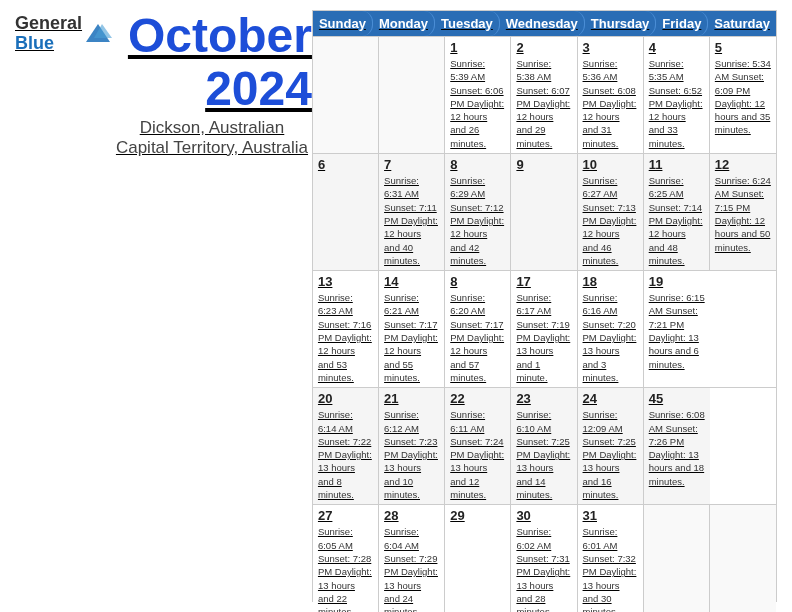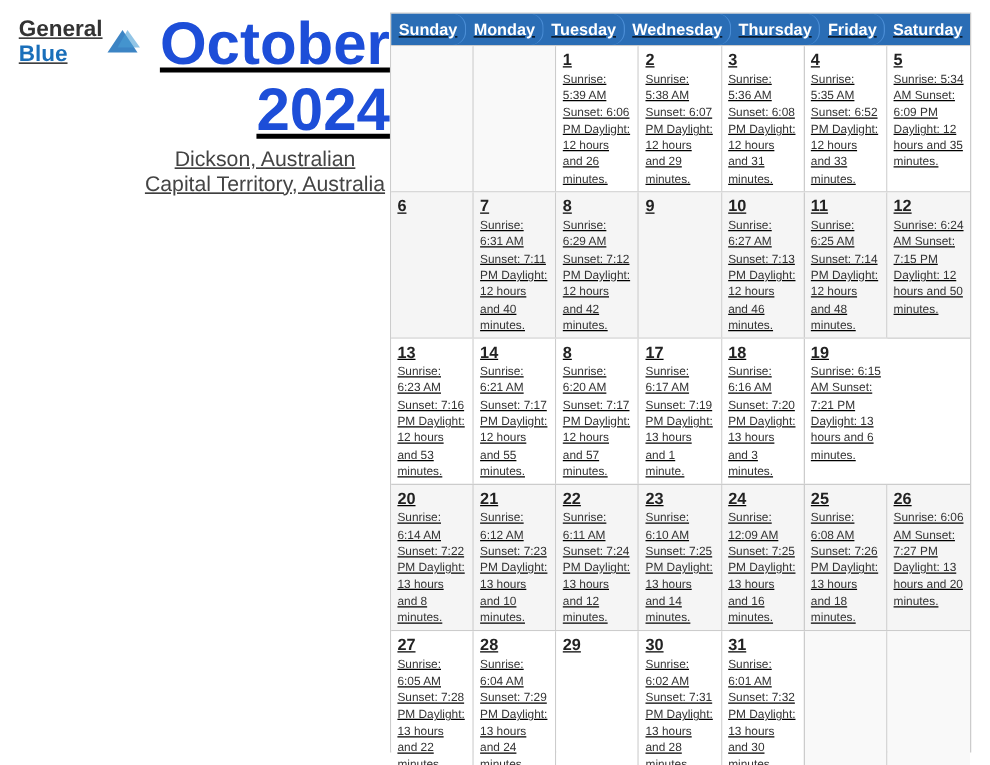--- a/index.html
+++ b/index.html
@@ -302,32 +302,25 @@
 and 14 minutes.</div>
           </div>
           <div class="cal-cell alt-bg">
             <span class="day-num">24</span>
             <div class="day-info">Sunrise: 12:09 AM
 Sunset: 7:25 PM
 Daylight: 13 hours
 and 16 minutes.</div>
           </div>
           <div class="cal-cell alt-bg">
-            <span class="day-num">25</span>
+            <span class="day-num">45</span>
             <div class="day-info">Sunrise: 6:08 AM
 Sunset: 7:26 PM
 Daylight: 13 hours
 and 18 minutes.</div>
-          </div>
-          <div class="cal-cell alt-bg">
-            <span class="day-num">26</span>
-            <div class="day-info">Sunrise: 6:06 AM
-Sunset: 7:27 PM
-Daylight: 13 hours
-and 20 minutes.</div>
           </div>
         </div>
         <div class="cal-row">
           <div class="cal-cell">
             <span class="day-num">27</span>
             <div class="day-info">Sunrise: 6:05 AM
 Sunset: 7:28 PM
 Daylight: 13 hours
 and 22 minutes.</div>
           </div>

